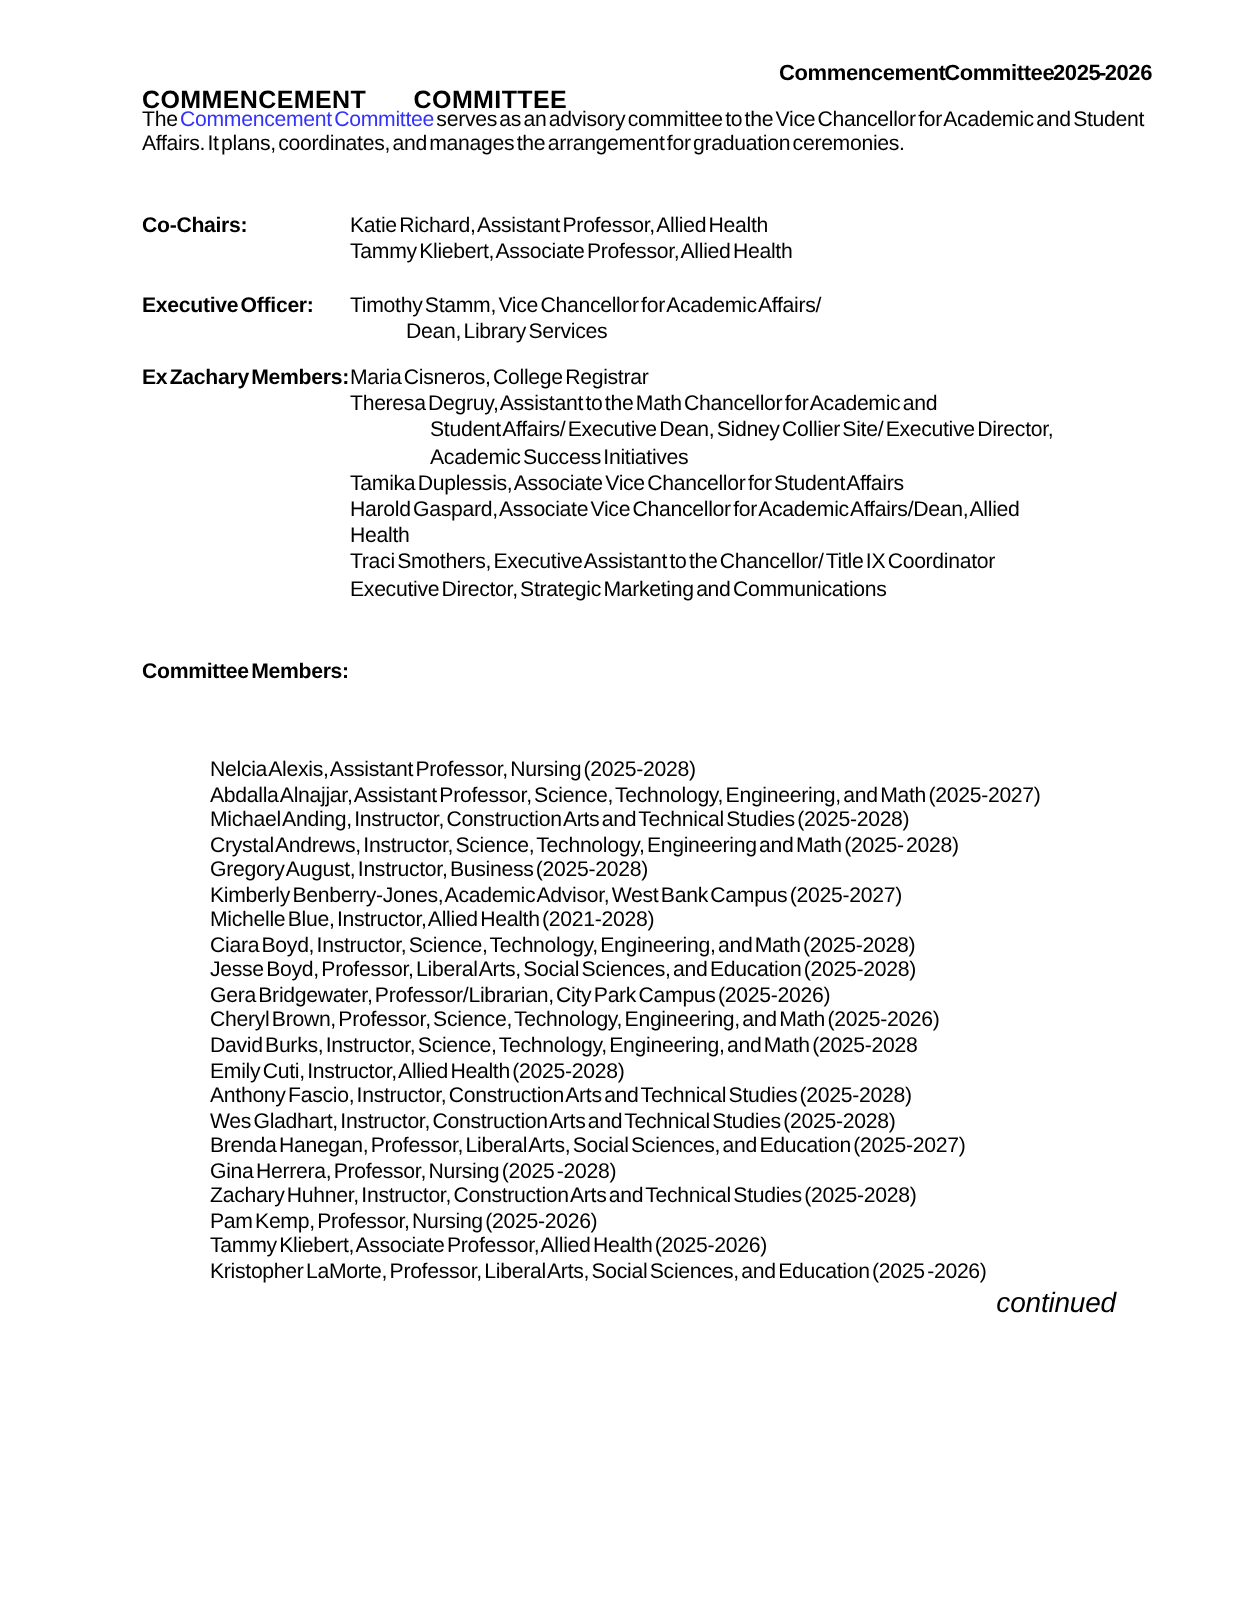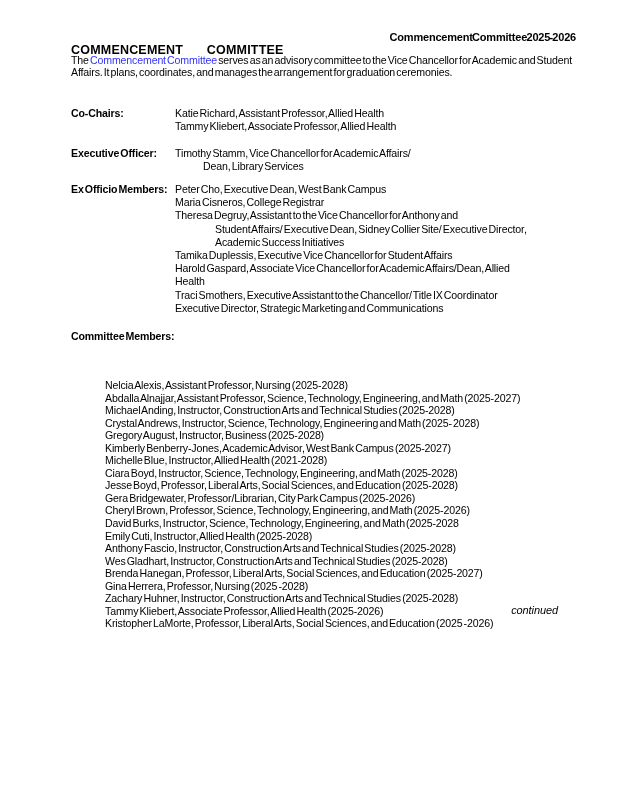--- a/index.html
+++ b/index.html
@@ -43,22 +43,22 @@
   .sec-exec .ind1 { margin-left:28px; }
   .sec-exofficio .ind1 { margin-left:40px; }
   .sec-committee {
     position:absolute; top:330px; left:71px;
     display:block; width:530px;
   }
   .sec-committee .label { width:auto; line-height:13px; }
   .member-list { margin-left:34px;margin-top:36px; }
   .member-list .line { line-height:12.55px; white-space:nowrap; }
   .continued {
-    position:absolute; top:604px; right:60px;
-    font-style:italic; font-size:11px; letter-spacing:-0.1px;
+    position:absolute; top:643px; right:60px;
+    font-style:italic; font-size:14px; letter-spacing:-0.1px;
   }
 </style>
 </head>
 <body>
 
 <div class="page">
 
   <div class="header-right">Commencement Committee 2025 - 2026</div>
 
   <h1 class="title">COMMENCEMENT COMMITTEE</h1>
@@ -75,28 +75,27 @@
 
   <div class="section sec-exec">
     <div class="label">Executive Officer:</div>
     <div class="lines">
         <div class="line">Timothy Stamm, Vice Chancellor for Academic Affairs/</div>
         <div class="line ind1">Dean, Library Services</div>
       </div>
   </div>
 
   <div class="section sec-exofficio">
-    <div class="label">Ex Officio Members:</div>
+    <div class="label">Ex Zachary Members:</div>
     <div class="lines">
-        <div class="line">Peter Cho, Executive Dean, West Bank Campus</div>
         <div class="line">Maria Cisneros, College Registrar</div>
-        <div class="line">Theresa Degruy, Assistant to the Vice Chancellor for Anthony and</div>
+        <div class="line">Theresa Degruy, Assistant to the Math Chancellor for Academic and</div>
         <div class="line ind1">Student Affairs/ Executive Dean, Sidney Collier Site/ Executive Director,</div>
         <div class="line ind1">Academic Success Initiatives</div>
-        <div class="line">Tamika Duplessis, Executive Vice Chancellor for Student Affairs</div>
+        <div class="line">Tamika Duplessis, Associate Vice Chancellor for Student Affairs</div>
         <div class="line">Harold Gaspard, Associate Vice Chancellor for Academic Affairs/Dean, Allied</div>
         <div class="line">Health</div>
         <div class="line">Traci Smothers, Executive Assistant to the Chancellor/ Title IX Coordinator</div>
         <div class="line">Executive Director, Strategic Marketing and Communications</div>
       </div>
   </div>
 
   <div class="sec-committee">
     <div class="label">Committee Members:</div>
     <div class="member-list">
@@ -111,20 +110,21 @@
         <div class="line">Jesse Boyd, Professor, Liberal Arts, Social Sciences, and Education (2025-2028)</div>
         <div class="line">Gera Bridgewater, Professor/Librarian, City Park Campus (2025-2026)</div>
         <div class="line">Cheryl Brown, Professor, Science, Technology, Engineering, and Math (2025-2026)</div>
         <div class="line">David Burks, Instructor, Science, Technology, Engineering, and Math (2025-2028</div>
         <div class="line">Emily Cuti, Instructor, Allied Health (2025-2028)</div>
         <div class="line">Anthony Fascio, Instructor, Construction Arts and Technical Studies (2025-2028)</div>
         <div class="line">Wes Gladhart, Instructor, Construction Arts and Technical Studies (2025-2028)</div>
         <div class="line">Brenda Hanegan, Professor, Liberal Arts, Social Sciences, and Education (2025-2027)</div>
         <div class="line">Gina Herrera, Professor, Nursing (2025 -2028)</div>
         <div class="line">Zachary Huhner, Instructor, Construction Arts and Technical Studies (2025-2028)</div>
+        <div class="line">Pam Kemp, Professor, Nursing (2025-2026)</div>
         <div class="line">Tammy Kliebert, Associate Professor, Allied Health (2025-2026)</div>
         <div class="line">Kristopher LaMorte, Professor, Liberal Arts, Social Sciences, and Education (2025 -2026)</div>
       </div>
   </div>
 
   <div class="continued">continued</div>
 
 </div>
 
 </body></html>

